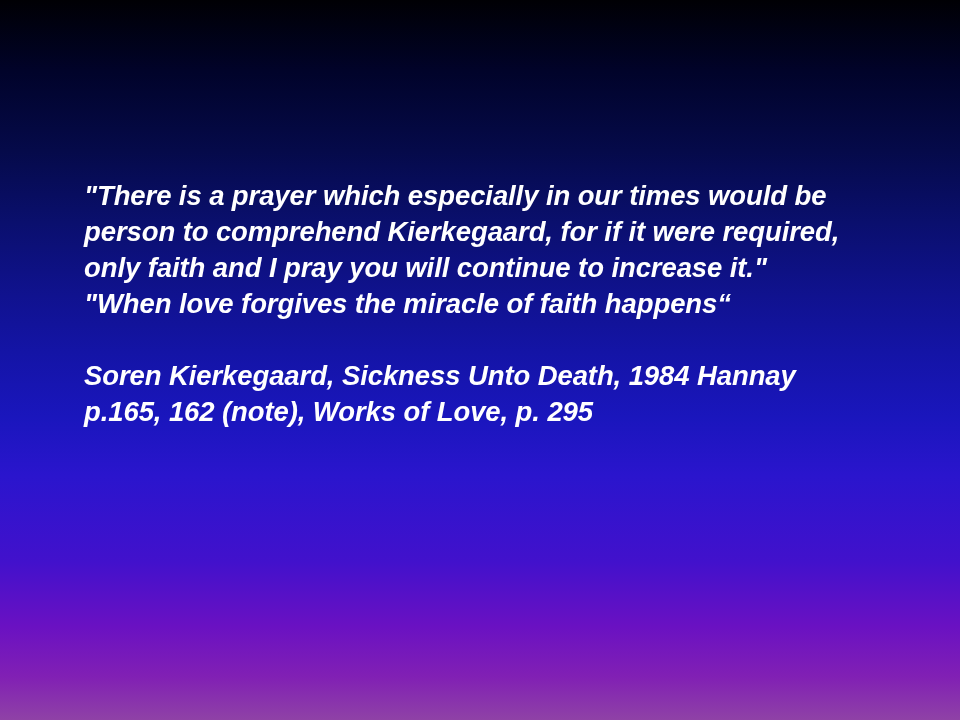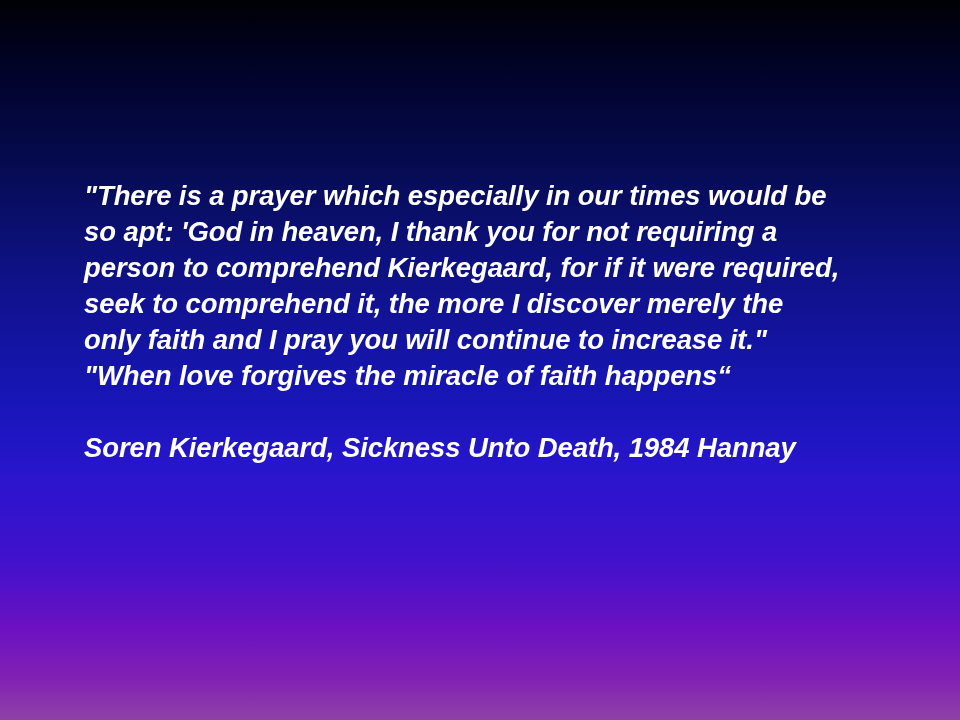--- a/index.html
+++ b/index.html
@@ -57,25 +57,24 @@
   }
 </style>
 </head>
 <body>
 
 <div id="slide">
 
   <div id="text-block">
 
     <div class="quote-line">"There is a prayer which especially in our times would be</div>
-    <div class="quote-line">so apt: 'God in heaven, I thank you for not requiring a</div>
     <div class="quote-line">person to comprehend Kierkegaard, for if it were required,</div>
-    <div class="quote-line">seek to comprehend it, the more I discover merely the</div>
     <div class="quote-line">only faith and I pray you will continue to increase it."</div>
     <div class="quote-line">"When love forgives the miracle of faith happens“</div>
 
     <div class="spacer-line"></div>
 
     <div class="attr-line">Soren Kierkegaard, Sickness Unto Death, 1984 Hannay</div>
+    <div class="attr-line">p.165, 162 (note), Works of Love, p. 295</div>
 
   </div>
 
 </div>
 
 </body></html>

